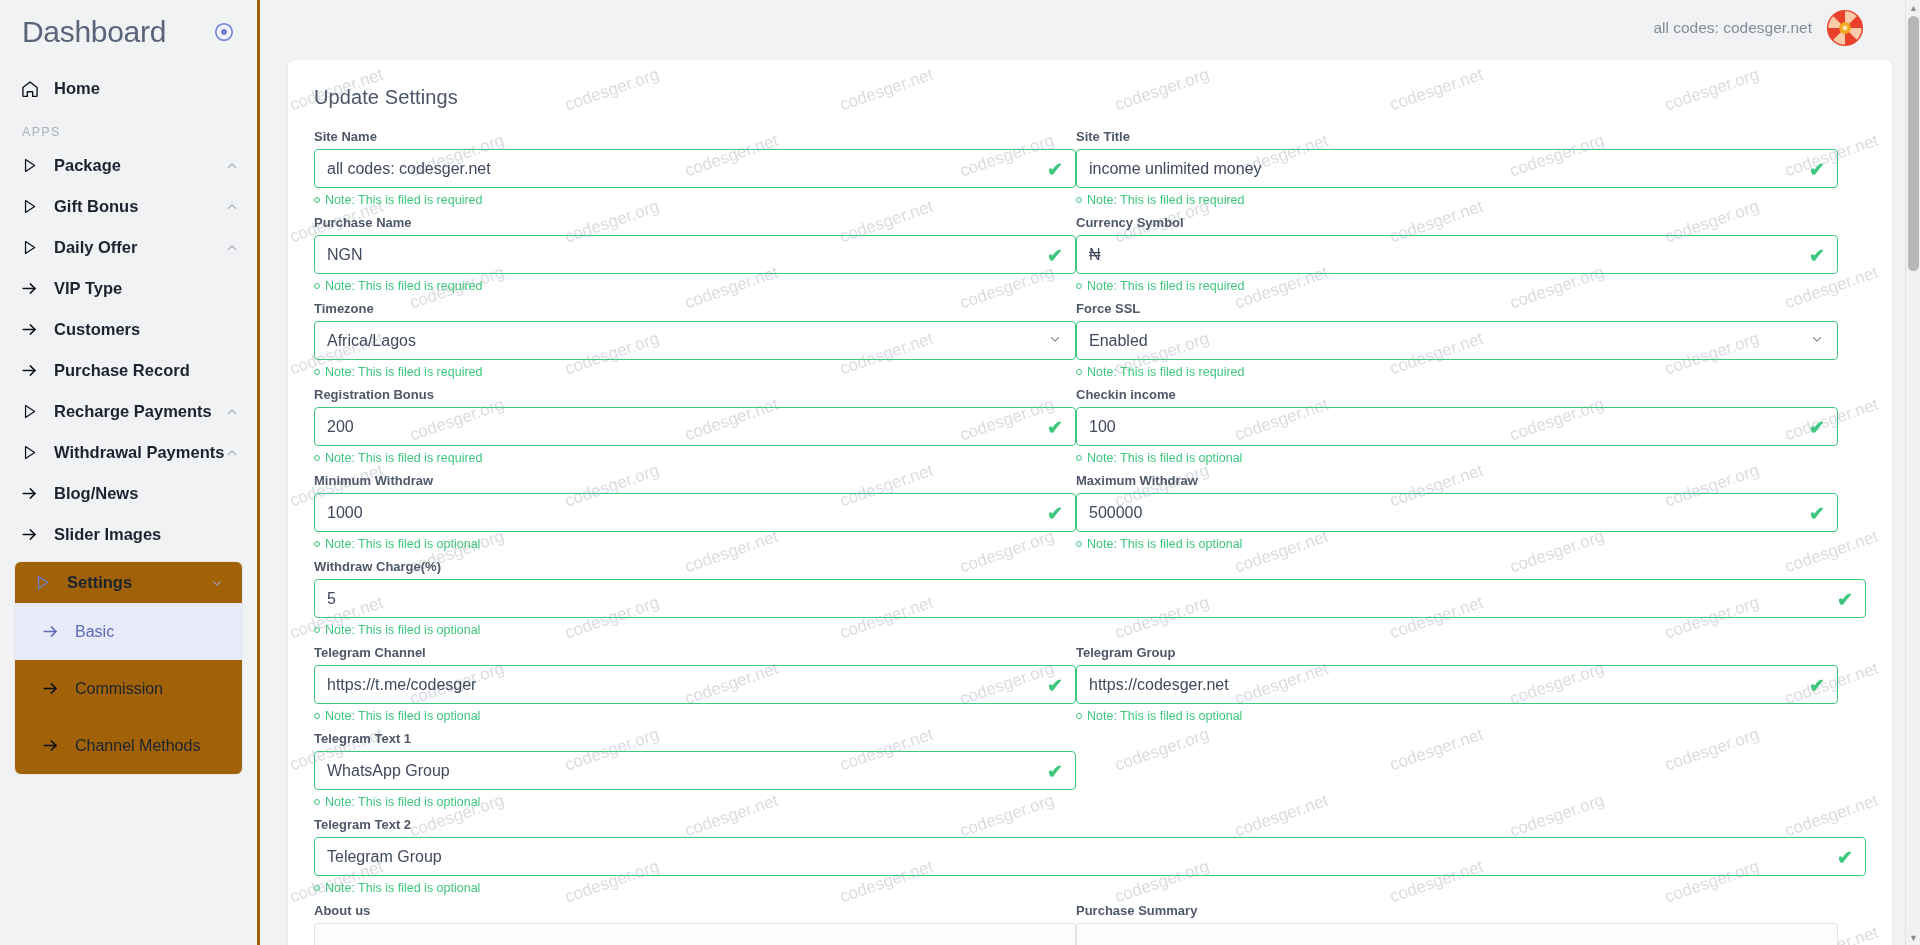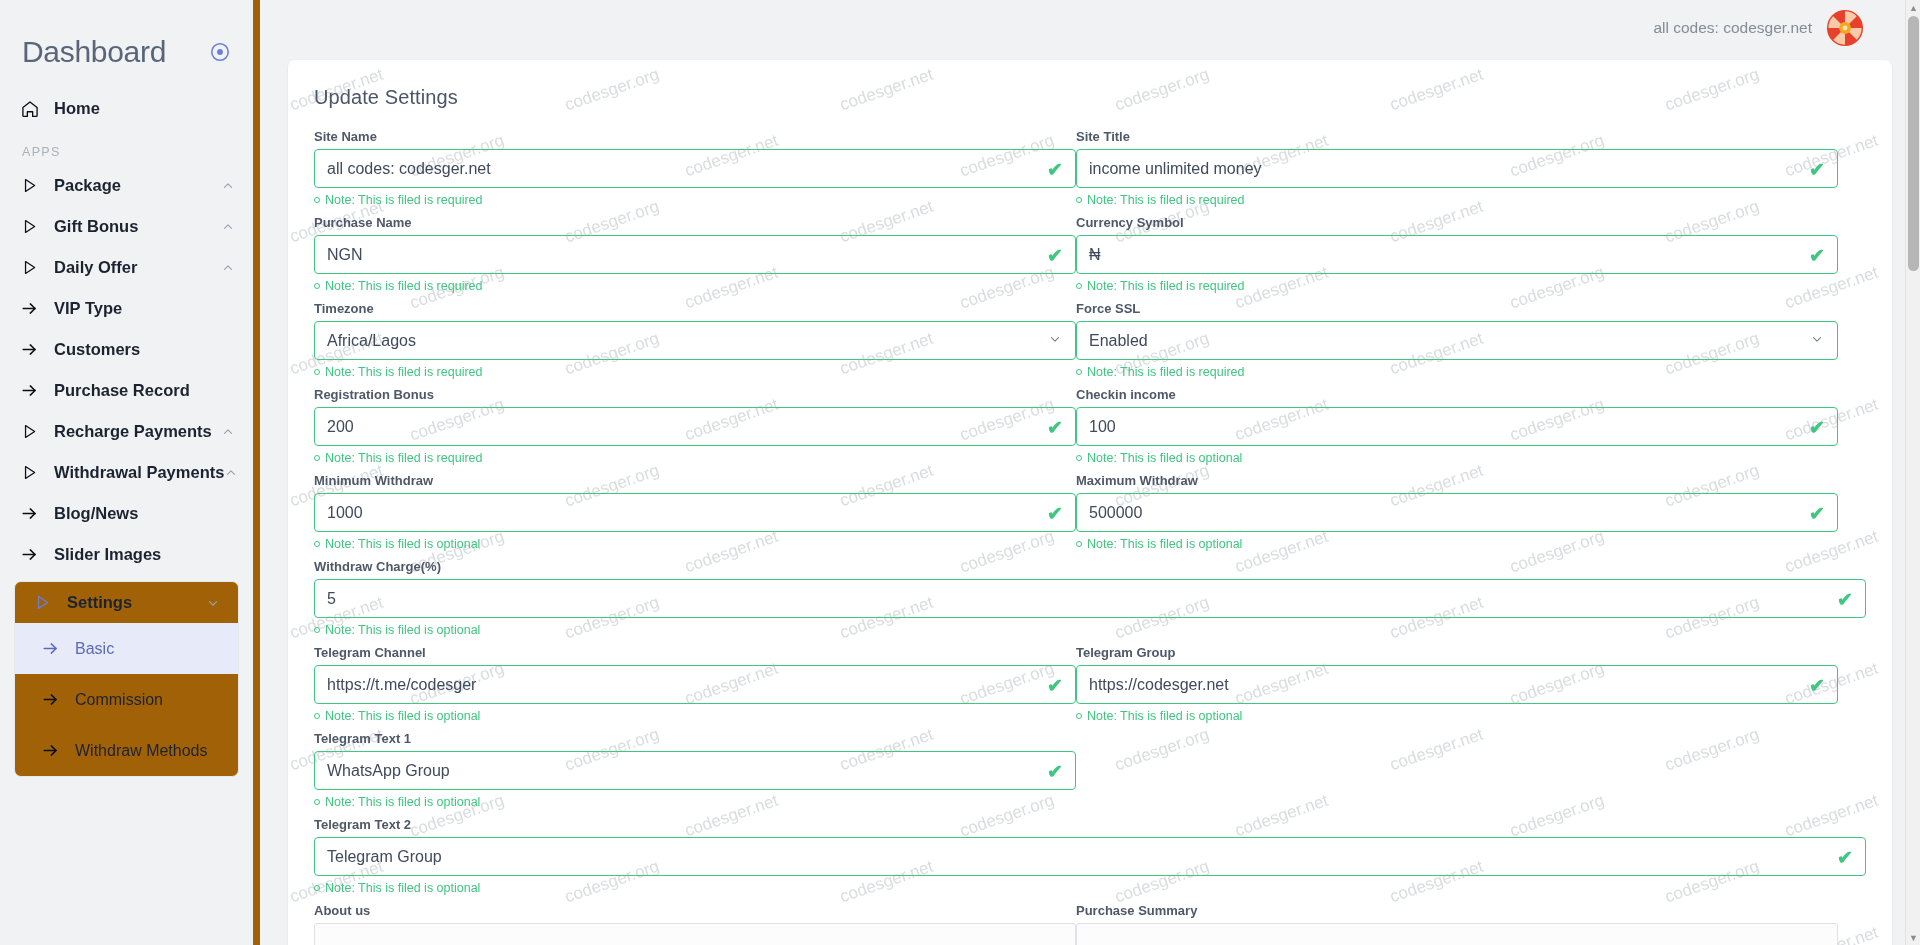--- a/index.html
+++ b/index.html
@@ -10,22 +10,22 @@
     font-family: "Liberation Sans", sans-serif;
   }
 
   #app { display: flex; width: 1920px; height: 945px; position: relative; }
 
   
   .sidebar {
     width: 260px; flex: 0 0 260px;
     height: 945px;
     background: #f1f2f4;
-    border-right: 7px solid #a16207;
-    padding-top: 26px;
+    border-right: 3px solid #a16207;
+    padding-top: 6px;
     position: relative;
     overflow: hidden;
   }
   .brand-row {
     display: flex; align-items: center; justify-content: space-between;
     padding: 6px 22px 2px 22px;
   }
   .brand-title {
     font-size: 30px; font-weight: 400; color: #5a6579;
     letter-spacing: -0.3px; line-height: 40px;
@@ -60,21 +60,21 @@
   .submenu-wrap {
     margin: 6px 14px 0 14px;
     background: #a16207;
     border: 1px solid #e6e8ec;
     border-radius: 7px;
     overflow: hidden;
   }
   .submenu-wrap .nav-item { padding-left: 18px; }
   .sub-item {
     display: flex; align-items: center;
-    height: 51px; padding-left: 26px; padding-right: 14px;
+    height: 57px; padding-left: 26px; padding-right: 14px;
     font-size: 16px; color: #1c2330; cursor: pointer;
   }
   .sub-item .ico { width: 26px; flex: 0 0 26px; color:#0b0f17; display:flex; align-items:center;}
   .sub-item .lbl { padding-left: 8px; }
   .sub-item.active { background: #e7eaf8; }
   .sub-item.active .lbl { color: #5d6ab8; }
   .sub-item.active .ico { color: #5d6ab8; }
 
   
   .main {
@@ -355,21 +355,21 @@
               </span>
               <span class="lbl">Commission</span>
             </div>
             <div class="sub-item">
               <span class="ico">
                 <svg viewBox="0 0 24 24" width="19" height="19" fill="none" stroke="currentColor" stroke-width="1.9" stroke-linecap="round" stroke-linejoin="round">
                   <path d="M4 12h15"></path>
                   <path d="M13 6.2 19 12l-6 5.8"></path>
                 </svg>
               </span>
-              <span class="lbl">Withdraw Methods</span>
+              <span class="lbl">Channel Methods</span>
             </div>
           </div>
       </div>
 
     </div>
   </aside>
 
   <main class="main">
 
     <div class="topbar">

